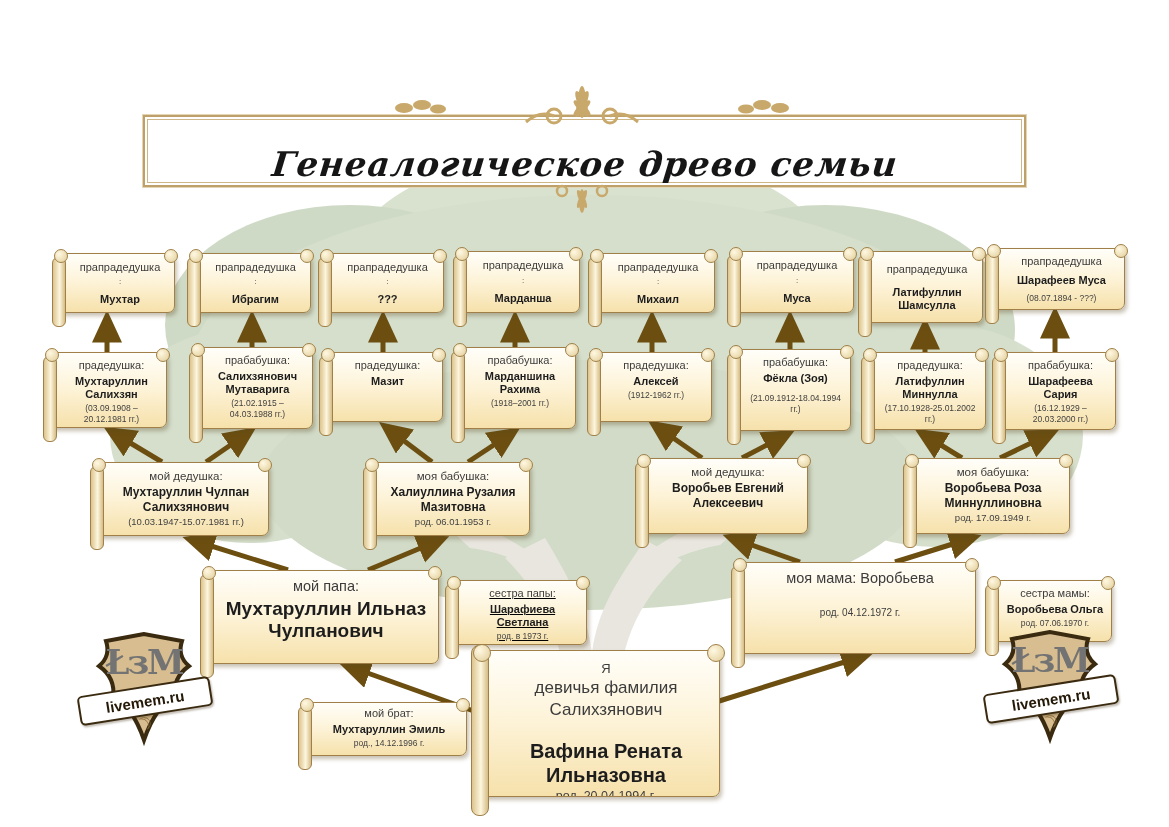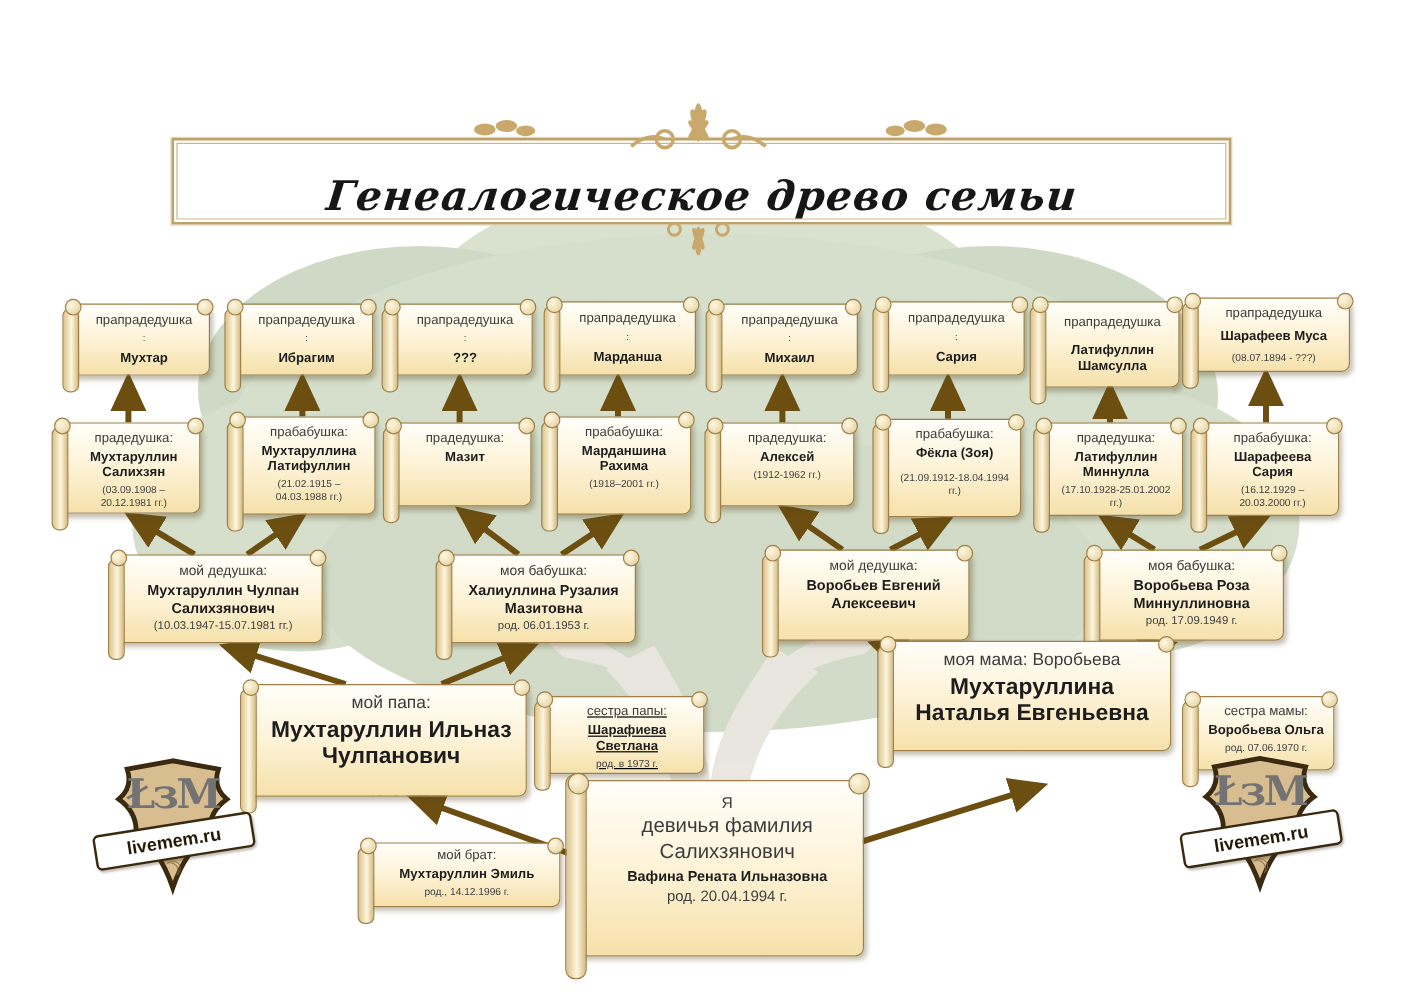--- a/index.html
+++ b/index.html
@@ -52,21 +52,21 @@
   .dt{font-size:8.5px;color:#3f3f3f;line-height:1.25;margin-top:2px;}
   .r1 .ct{justify-content:space-evenly;padding-top:3px;}
   .r3 .rel{font-size:11.5px;}
   .r3 .nm{font-size:12px;}
   .r3 .dt{font-size:9.5px;}
   .big .rel{font-size:14.5px;}
   .big .nm{font-size:19px;line-height:1.15;margin-top:3px;}
   .big .dt{font-size:10px;margin-top:20px;}
   .me-card .rel{font-size:13px;margin-top:4px;}
   .me-card .sub{font-size:17px;color:#3c3c3c;line-height:1.3;}
-  .me-card .nm{font-size:12px;line-height:1.2;margin-top:2px;}
+  .me-card .nm{font-size:20px;line-height:1.2;margin-top:18px;}
   .me-card .dt{font-size:12.5px;margin-top:2px;}
   .me-card .roll{left:-8px;width:16px;border-radius:8px;}
   
   .logo{position:absolute;z-index:5;width:124px;height:120px;}
   .logo svg{position:absolute;left:0;top:0;}
   .logo .mono{
     position:absolute;left:0;top:14px;width:100%;text-align:center;
     font-family:"DejaVu Serif", serif;font-weight:bold;font-size:34px;color:#737373;
     letter-spacing:-2px;
   }
@@ -228,21 +228,21 @@
       <div class="nm">Михаил</div>
     </div>
 </div>
 <div class="card r1" style="left:732px;top:251px;width:120px;height:60px;">
   <span class="roll"></span>
     <span class="curl tl"></span>
     <span class="curl tr"></span>
   <div class="ct">
       <div class="rel">прапрадедушка</div>
       <div class="colon">:</div>
-      <div class="nm">Сария</div>
+      <div class="nm">Муса</div>
     </div>
 </div>
 <div class="card r1" style="left:863px;top:251px;width:118px;height:70px;">
   <span class="roll"></span>
     <span class="curl tl"></span>
     <span class="curl tr"></span>
   <div class="ct">
       <div class="rel">прапрадедушка</div>
       <div class="nm">Латифуллин Шамсулла</div>
     </div>
@@ -267,21 +267,21 @@
       <div class="nm">Мухтаруллин Салихзян</div>
       <div class="dt">(03.09.1908 – 20.12.1981 гг.)</div>
     </div>
 </div>
 <div class="card r2" style="left:194px;top:347px;width:117px;height:80px;">
   <span class="roll"></span>
     <span class="curl tl"></span>
     <span class="curl tr"></span>
   <div class="ct">
       <div class="rel">прабабушка:</div>
-      <div class="nm">Мухтаруллина Латифуллин</div>
+      <div class="nm">Салихзянович Мутаварига</div>
       <div class="dt">(21.02.1915 – 04.03.1988 гг.)</div>
     </div>
 </div>
 <div class="card r2" style="left:324px;top:352px;width:117px;height:68px;">
   <span class="roll"></span>
     <span class="curl tl"></span>
     <span class="curl tr"></span>
   <div class="ct">
       <div class="rel">прадедушка:</div>
       <div class="nm">Мазит</div>
@@ -391,27 +391,26 @@
 <div class="card" style="left:450px;top:580px;width:135px;height:63px;text-decoration:underline;">
   <span class="roll"></span>
     <span class="curl tl"></span>
     <span class="curl tr"></span>
   <div class="ct">
       <div class="rel">сестра папы:</div>
       <div class="nm">Шарафиева Светлана</div>
       <div class="dt">род. в 1973 г.</div>
     </div>
 </div>
-<div class="card big" style="left:736px;top:534px;width:238px;height:90px;">
+<div class="card big" style="left:736px;top:562px;width:238px;height:90px;">
   <span class="roll"></span>
     <span class="curl tl"></span>
     <span class="curl tr"></span>
   <div class="ct">
       <div class="rel">моя мама: Воробьева</div>
-      <div class="nm">Мухтаруллина Наталья Евгеньевна</div>
       <div class="dt">род. 04.12.1972 г.</div>
     </div>
 </div>
 <div class="card" style="left:990px;top:580px;width:120px;height:60px;">
   <span class="roll"></span>
     <span class="curl tl"></span>
     <span class="curl tr"></span>
   <div class="ct">
       <div class="rel">сестра мамы:</div>
       <div class="nm">Воробьева Ольга</div>

